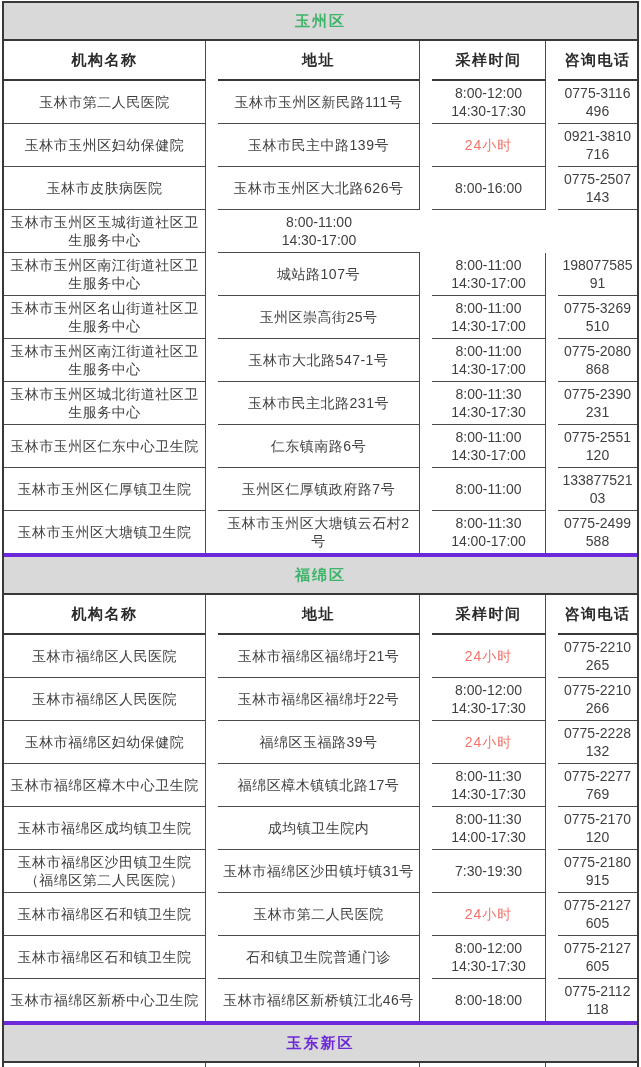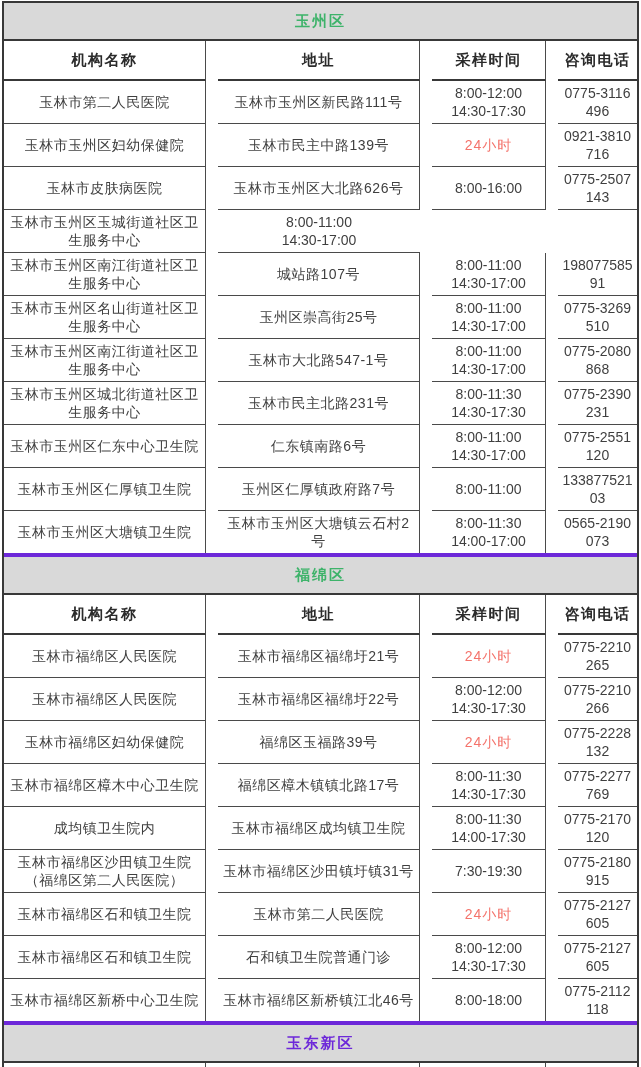--- a/index.html
+++ b/index.html
@@ -148,21 +148,21 @@
     <div class="cell addr">玉州区仁厚镇政府路7号</div>
     <div class="cell time">8:00-11:00</div>
     <div class="cell phone">13387752103</div>
   </div>
 
   <div class="row body">
     <div class="cell name">玉林市玉州区大塘镇卫生院</div>
     <div class="cell addr">玉林市玉州区大塘镇云石村2号</div>
     <div class="cell time">8:00-11:30
 14:00-17:00</div>
-    <div class="cell phone">0565-2190073</div>
+    <div class="cell phone">0775-2499588</div>
   </div>
 </div>
   </section>
 
   <section class="section">
     <div class="band">
       <div class="band-cell" style="color: rgb(62, 179, 106);">福绵区</div>
     </div>
     <div class="row head">
       <div class="cell">机构名称</div>
@@ -195,22 +195,22 @@
 
   <div class="row body">
     <div class="cell name">玉林市福绵区樟木中心卫生院</div>
     <div class="cell addr">福绵区樟木镇镇北路17号</div>
     <div class="cell time">8:00-11:30
 14:30-17:30</div>
     <div class="cell phone">0775-2277769</div>
   </div>
 
   <div class="row body">
+    <div class="cell name">玉林市福绵区成均镇卫生院</div>
     <div class="cell addr">成均镇卫生院内</div>
-    <div class="cell name">玉林市福绵区成均镇卫生院</div>
     <div class="cell time">8:00-11:30
 14:00-17:30</div>
     <div class="cell phone">0775-2170120</div>
   </div>
 
   <div class="row body">
     <div class="cell name">玉林市福绵区沙田镇卫生院（福绵区第二人民医院）</div>
     <div class="cell addr">玉林市福绵区沙田镇圩镇31号</div>
     <div class="cell time">7:30-19:30</div>
     <div class="cell phone">0775-2180915</div>

